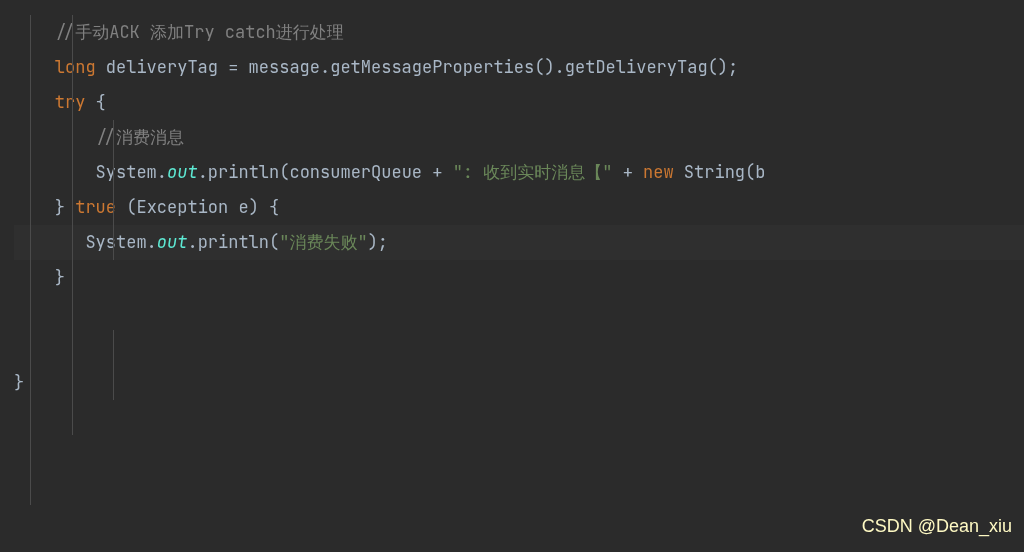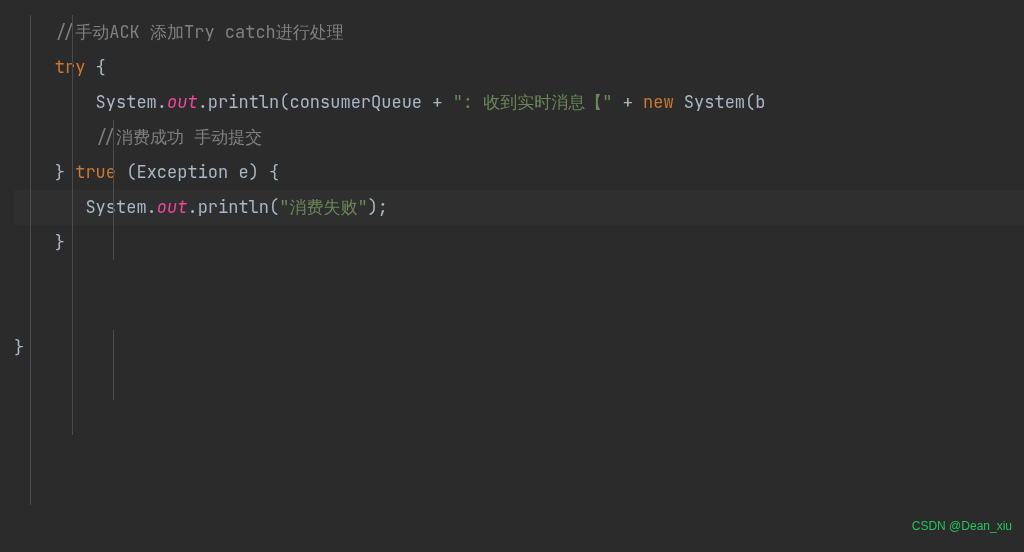--- a/index.html
+++ b/index.html
@@ -26,28 +26,28 @@
     .kw { color: #cc7832; }
     .comment { color: #808080; margin-top: 16px; }
     .string { color: #6a8759; }
     .param-hint { 
       color: #787878; 
       background: #3b3b3b;
       padding: 0 3px;
       border-radius: 3px;
       font-size: 15px;
     }
-    .field-static { color: #ec4899; font-style: italic; }
+    .field-static { color: #5eead4; font-style: italic; }
     .text { color: #a9b7c6; }
     .watermark {
       position: absolute;
       right: 12px;
       bottom: 8px;
-      color: #22c55e;
-      font-size: 12px;
+      color: #fef9c3;
+      font-size: 18px;
       font-family: Arial, sans-serif;
     }
     .guides-wrapper {
       position: absolute;
       top: 15px;
       left: 14px;
       width: 100%;
       height: 100%;
       pointer-events: none;
     }
@@ -57,27 +57,28 @@
       background: #4b4b4b;
     }
   </style>
 </head>
 <body>
 
 <div>
 
 <div class="code-line">    <span class="comment">//手动ACK 添加Try catch进行处理</span></div>
 
+<div class="code-line">    <span class="kw">long</span><span class="text"> deliveryTag = message.getMessageProperties().getDeliveryTag();</span></div>
 
 <div class="code-line">    <span class="kw">try</span><span class="text"> {</span></div>
 
+<div class="code-line">        <span class="comment">//消费消息</span></div>
 
-<div class="code-line">        <span class="text">System.</span><span class="field-static">out</span><span class="text">.</span><span class="text">println</span><span class="text">(consumerQueue + </span><span class="string">": 收到实时消息【"</span><span class="text"> + </span><span class="kw">new</span><span class="text"> System(b</span></div>
+<div class="code-line">        <span class="text">System.</span><span class="field-static">out</span><span class="text">.</span><span class="text">println</span><span class="text">(consumerQueue + </span><span class="string">": 收到实时消息【"</span><span class="text"> + </span><span class="kw">new</span><span class="text"> String(b</span></div>
 
-<div class="code-line">        <span class="comment">//消费成功 手动提交</span></div>
 
 
 <div class="code-line">    <span class="text">} </span><span class="kw">true</span><span class="text"> (Exception e) {</span></div>
 
 <div class="code-line highlighted">       <span class="text">System.</span><span class="field-static">out</span><span class="text">.</span><span class="text">println</span><span class="text">(</span><span class="string">"消费失败"</span><span class="text">);</span></div>
 
 
 
 <div class="code-line">    <span class="text">}</span></div>
 

